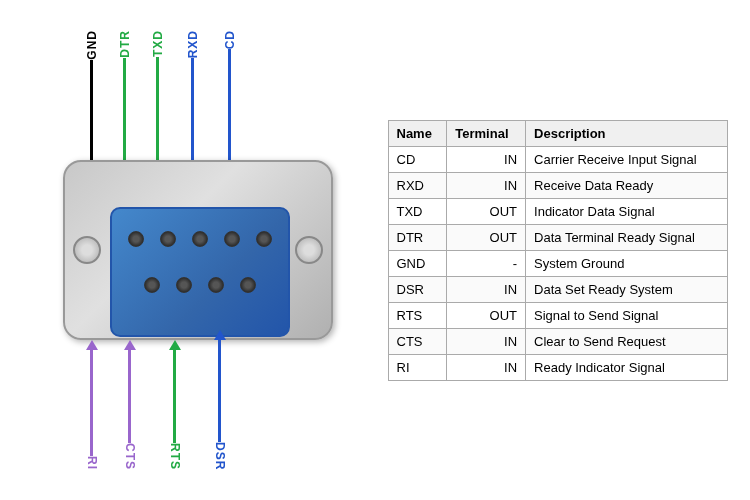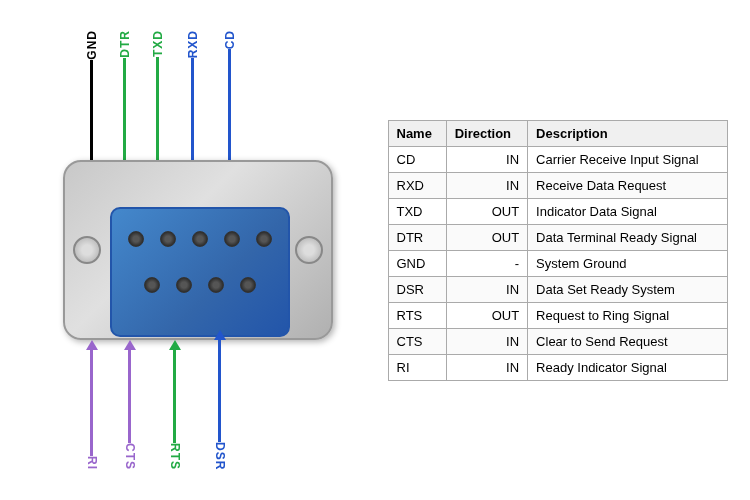--- a/index.html
+++ b/index.html
@@ -241,34 +241,34 @@
       <div class="arrow-head-up" style="border-bottom:10px solid #2255cc;"></div>
     </div>
 
   </div>
 
   <div class="table-container">
     <table>
       <thead>
         <tr>
           <th>Name</th>
-          <th>Direction</th>
+          <th>Terminal</th>
           <th>Description</th>
         </tr>
       </thead>
       <tbody id="table-body">
       <tr>
             <td>CD</td>
             <td>IN</td>
             <td>Carrier Receive Input Signal</td>
           </tr>
           <tr>
             <td>RXD</td>
             <td>IN</td>
-            <td>Receive Data Request</td>
+            <td>Receive Data Ready</td>
           </tr>
           <tr>
             <td>TXD</td>
             <td>OUT</td>
             <td>Indicator Data Signal</td>
           </tr>
           <tr>
             <td>DTR</td>
             <td>OUT</td>
             <td>Data Terminal Ready Signal</td>
@@ -279,21 +279,21 @@
             <td>System Ground</td>
           </tr>
           <tr>
             <td>DSR</td>
             <td>IN</td>
             <td>Data Set Ready System</td>
           </tr>
           <tr>
             <td>RTS</td>
             <td>OUT</td>
-            <td>Request to Ring Signal</td>
+            <td>Signal to Send Signal</td>
           </tr>
           <tr>
             <td>CTS</td>
             <td>IN</td>
             <td>Clear to Send Request</td>
           </tr>
           <tr>
             <td>RI</td>
             <td>IN</td>
             <td>Ready Indicator Signal</td>

